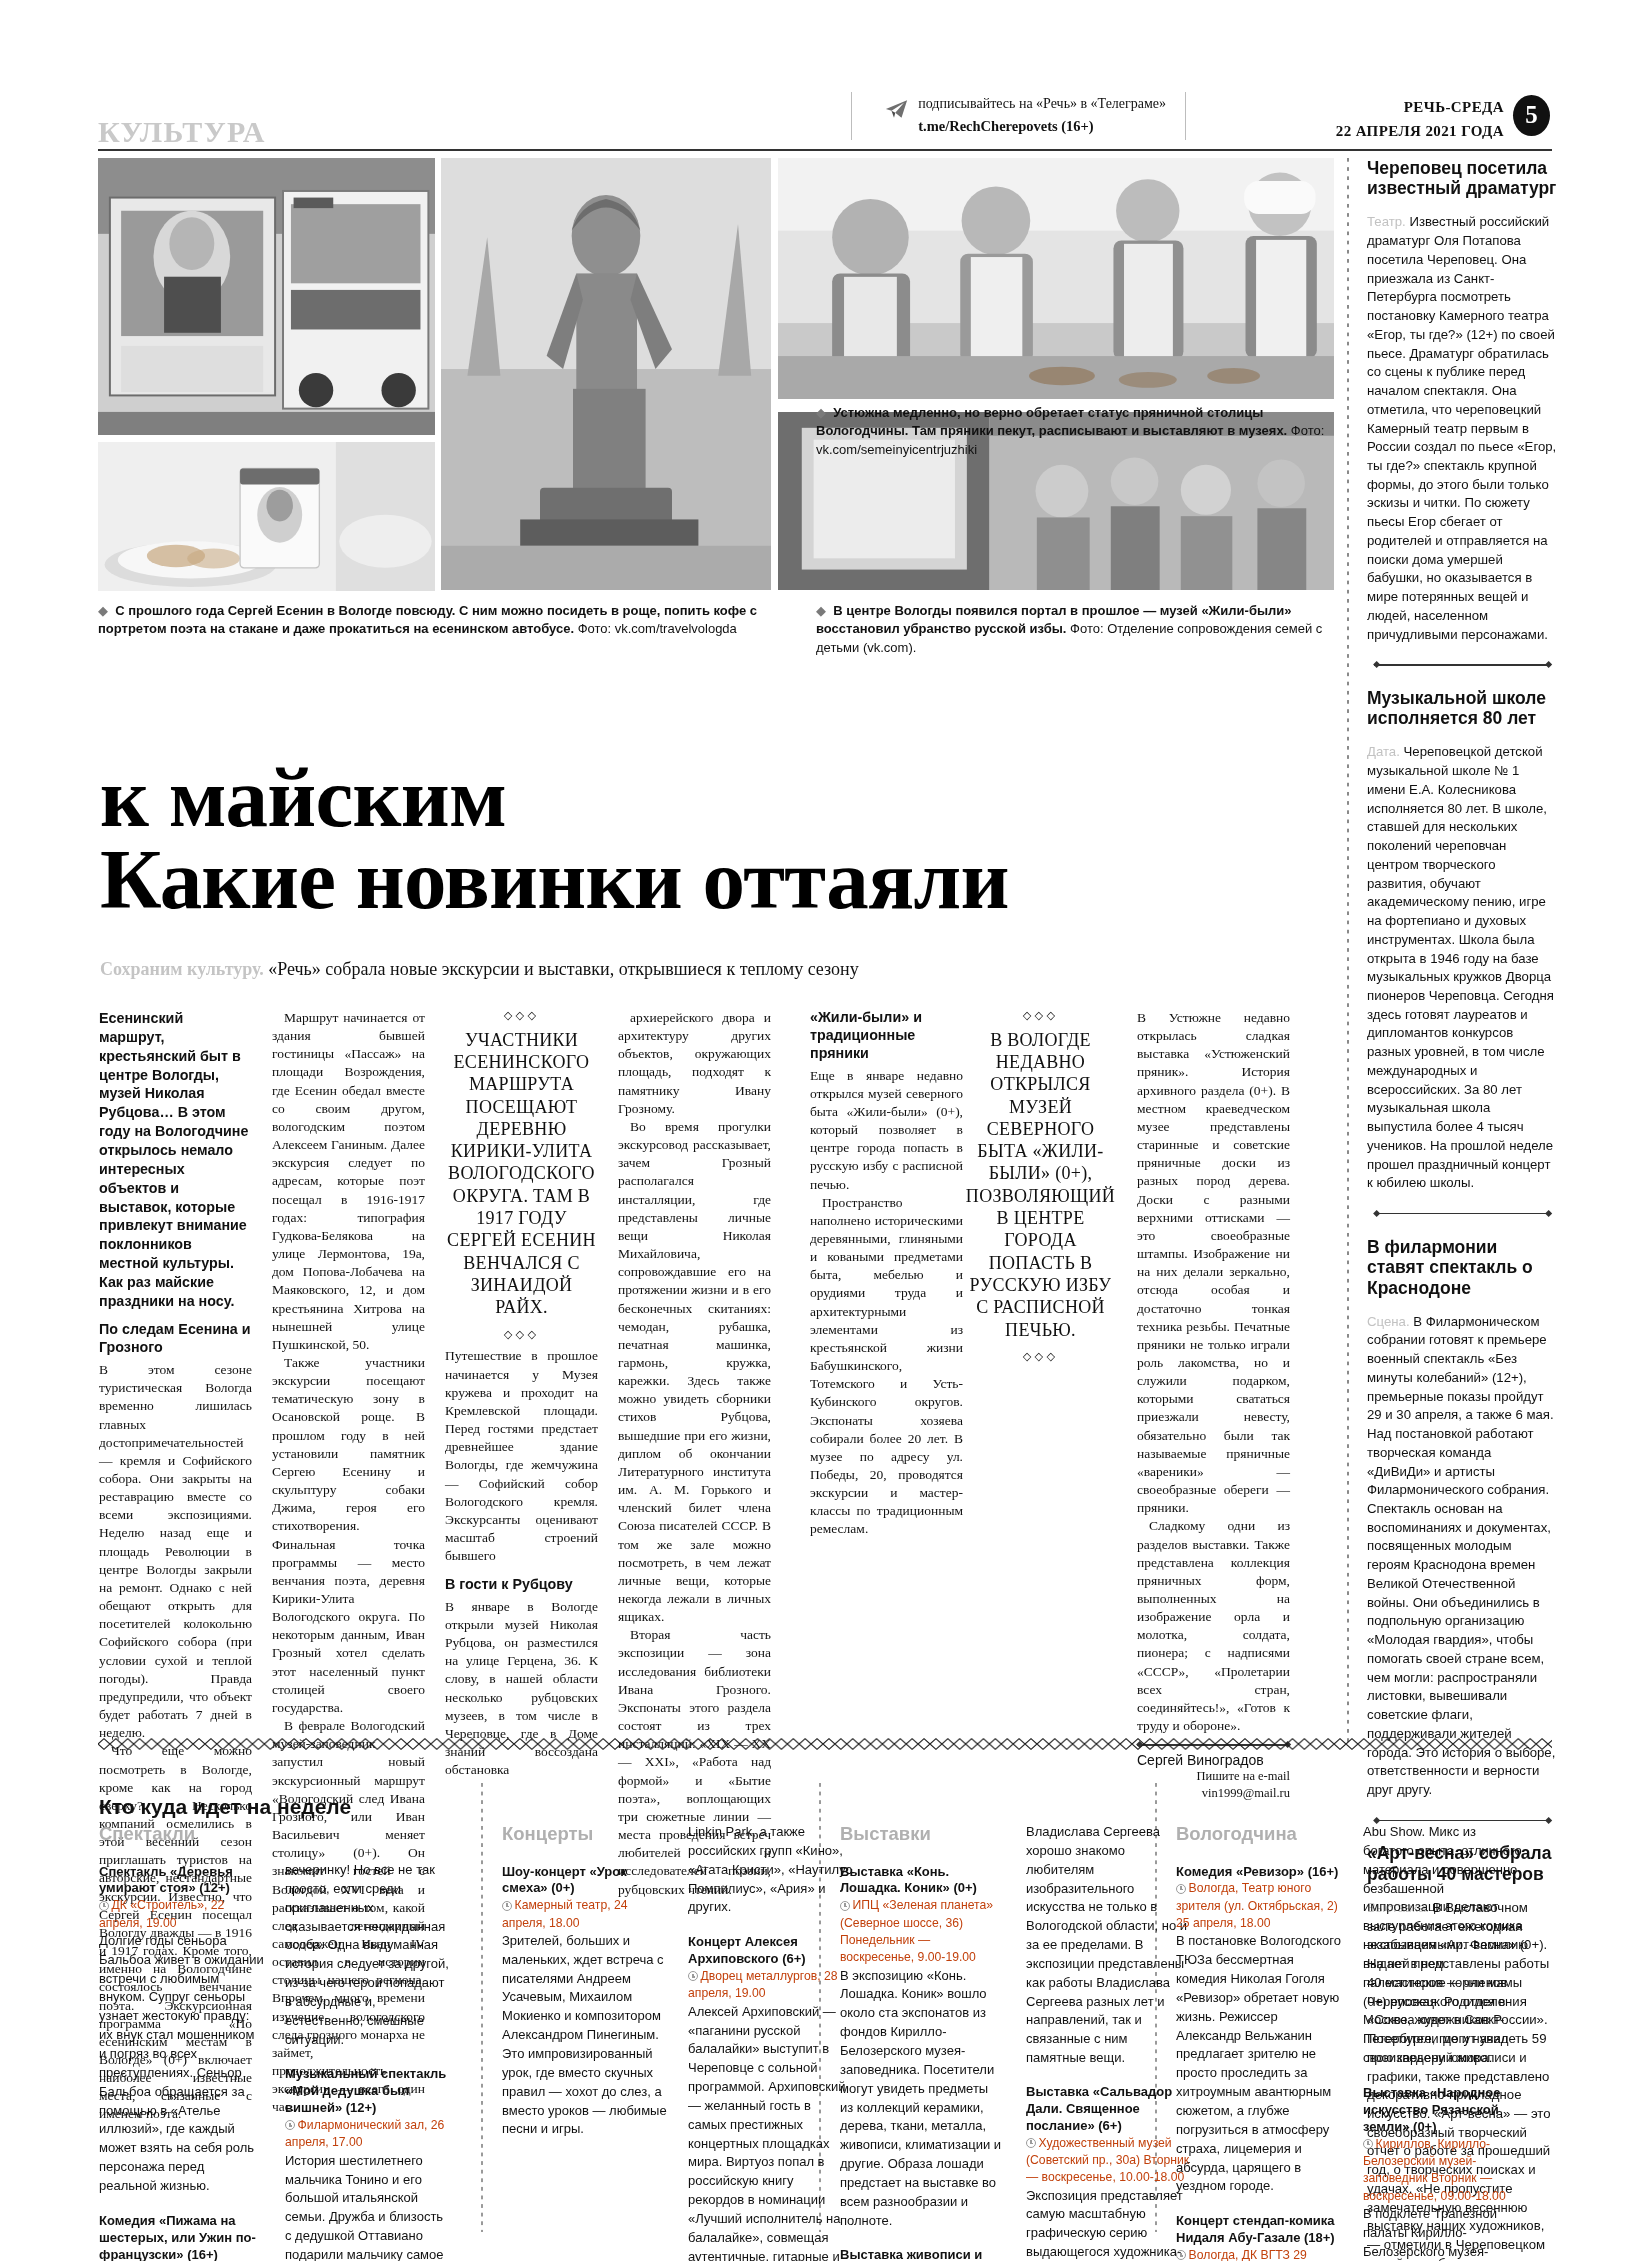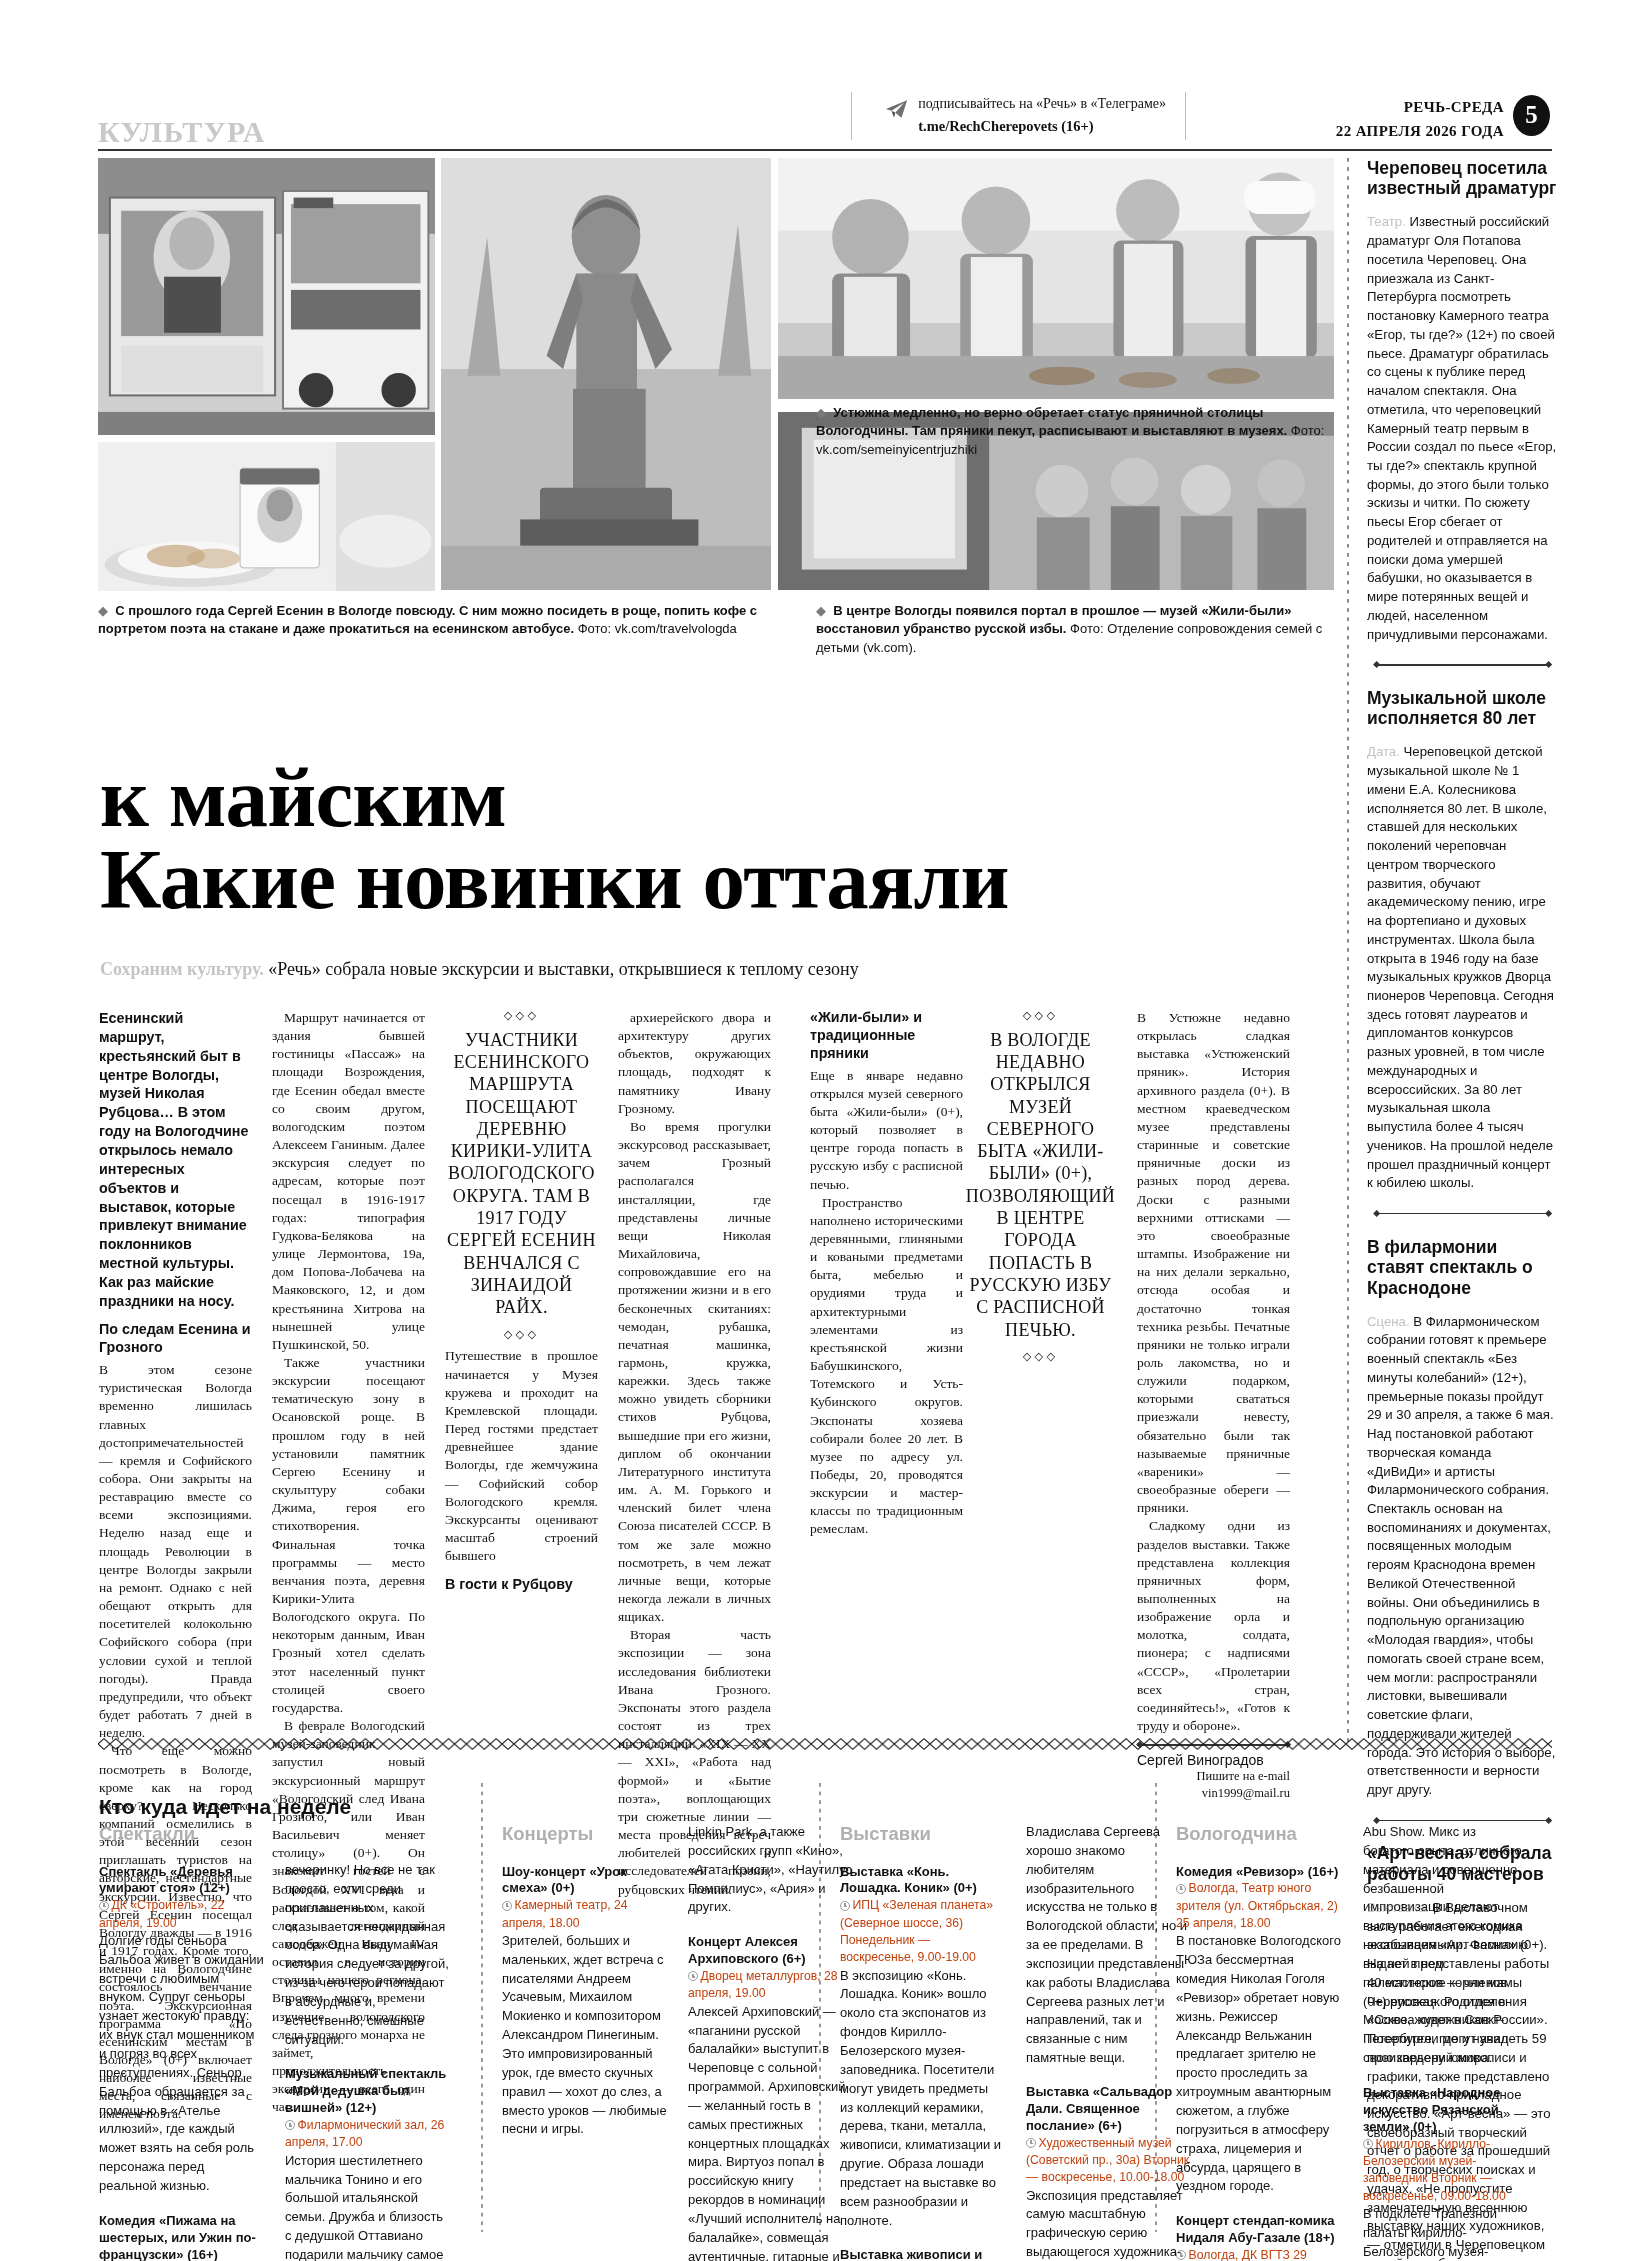--- a/index.html
+++ b/index.html
@@ -156,21 +156,21 @@
       <polygon points="12,22 18,25 16,33" fill="#4a4a4a"></polygon>
     </svg>
     <div class="tg-lines">
       <div class="l1">подписывайтесь на «Речь» в «Телеграме»</div>
       <div class="l2">t.me/RechCherepovets (16+)</div>
     </div>
   </div>
 
   <div class="hdr-right">
     <div>РЕЧЬ-СРЕДА</div>
-    <div>22 АПРЕЛЯ 2026 ГОДА</div>
+    <div>22 АПРЕЛЯ 2021 ГОДА</div>
   </div>
   <div class="pagenum">5</div>
 </div>
 <div class="hdr-rule"></div>
 
 <div class="photos">
 
   <div class="ph" style="left:0; top:0; width:337px; height:277px;">
     <svg width="337" height="277" viewBox="0 0 510 420" preserveAspectRatio="none">
       <rect width="510" height="420" fill="#b7b7b7"></rect>
@@ -311,20 +311,21 @@
     <p>Также участники экскурсии посещают тематическую зону в Осановской роще. В прошлом году в ней установили памятник Сергею Есенину и скульптуру собаки Джима, героя его стихотворения. Финальная точка программы — место венчания поэта, деревня Кирики-Улита Вологодского округа. По некоторым данным, Иван Грозный хотел сделать этот населенный пункт столицей своего государства.</p>
     <p>В феврале Вологодский музей-заповедник запустил новый экскурсионный маршрут «Вологодский след Ивана Грозного, или Иван Васильевич меняет столицу» (0+). Он знакомит гостей с Вологдой XVI века и рассказывает о том, какой след легендарный самодержец Иван IV оставил в истории столицы нашего региона. Впрочем, много времени изучение вологодского следа грозного монарха не займет, продолжительность экскурсии — всего один час.</p>
   </div>
 
   <div class="col" style="left:346px; width:153px;">
     <div class="dia3">◇◇◇</div>
     <div class="pullquote">УЧАСТНИКИ ЕСЕНИНСКОГО МАРШРУТА ПОСЕЩАЮТ ДЕРЕВНЮ КИРИКИ-УЛИТА ВОЛОГОДСКОГО ОКРУГА. ТАМ В 1917 ГОДУ СЕРГЕЙ ЕСЕНИН ВЕНЧАЛСЯ С ЗИНАИДОЙ РАЙХ.</div>
     <div class="dia3b">◇◇◇</div>
     <p class="serif noind">Путешествие в прошлое начинается у Музея кружева и проходит на Кремлевской площади. Перед гостями предстает древнейшее здание Вологды, где жемчужина — Софийский собор Вологодского кремля. Экскурсанты оценивают масштаб строений бывшего</p>
     <div class="subttl">В гости к Рубцову</div>
+    <p class="serif noind">В январе в Вологде открыли музей Николая Рубцова, он разместился на улице Герцена, 36. К слову, в нашей области несколько рубцовских музеев, в том числе в Череповце, где в Доме знаний воссоздана обстановка</p>
   </div>
 
   <div class="col serif" style="left:519px; width:153px;">
     <p>архиерейского двора и архитектуру других объектов, окружающих площадь, подходят к памятнику Ивану Грозному.</p>
     <p>Во время прогулки экскурсовод рассказывает, зачем Грозный располагался инсталляции, где представлены личные вещи Николая Михайловича, сопровождавшие его на протяжении жизни и в его бесконечных скитаниях: чемодан, рубашка, печатная машинка, гармонь, кружка, карежки. Здесь также можно увидеть сборники стихов Рубцова, вышедшие при его жизни, диплом об окончании Литературного института им. А. М. Горького и членский билет члена Союза писателей СССР. В том же зале можно посмотреть, в чем лежат личные вещи, которые некогда лежали в личных ящиках.</p>
     <p>Вторая часть экспозиции — зона исследования библиотеки Ивана Грозного. Экспонаты этого раздела состоят из трех инсталляций: «XIX — XX — XXI», «Работа над формой» и «Бытие поэта», воплощающих три сюжетные линии — места проведения встреч любителей и исследователей поэзии, рубцовских чтений.</p>
   </div>
 
   <div class="col" style="left:711px; width:153px;">
     <div class="subttl" style="margin-top:0;">«Жили-были» и традиционные пряники</div>

